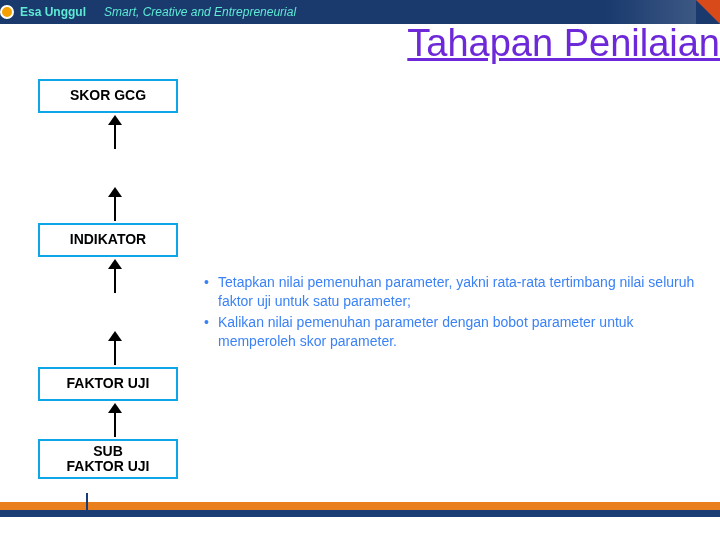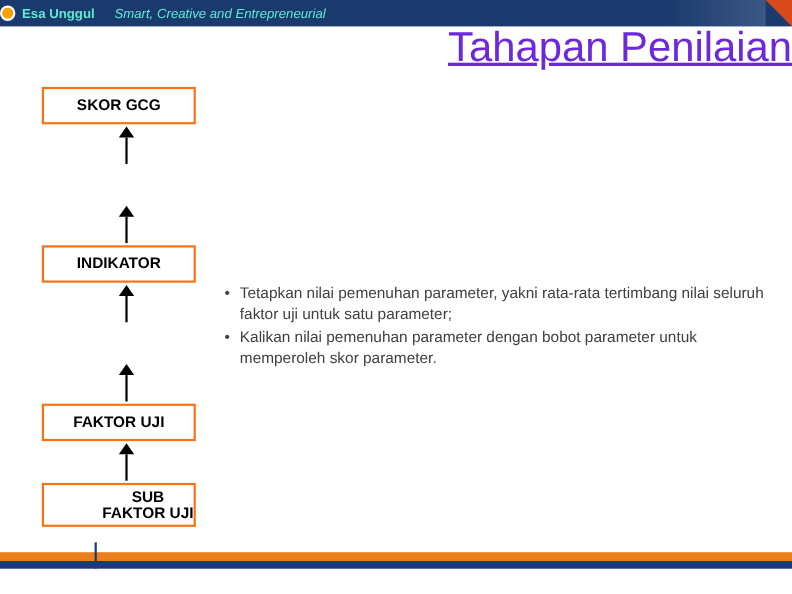--- a/index.html
+++ b/index.html
@@ -9,39 +9,39 @@
   .logo-badge { width: 14px; height: 14px; border-radius: 50%; background: #f4a000; margin-right: 6px; border: 2px solid #fff; }
   .logo-text { font-size: 12px; font-weight: 700; margin-right: 18px; }
   .tagline { font-size: 12px; font-style: italic; font-weight: 400; }
   .header-corner { position: absolute; right: 0; top: 0; width: 0; height: 0; border-top: 24px solid #d94a1a; border-left: 24px solid transparent; }
   .header-corner2 { position: absolute; right: 24px; top: 0; width: 90px; height: 24px; background: linear-gradient(to right, transparent 0%, rgba(255,255,255,0.15) 100%); }
 
   .title { text-align: right; font-size: 38px; font-weight: 500; color: #6d28d9; margin-top: -2px; margin-bottom: 6px; text-decoration: underline; }
 
   .content { position: relative; width: 100%; height: 446px; }
 
-  .box { position: absolute; left: 38px; width: 140px; height: 34px; border: 2px solid #f97316; background: #fff; display: flex; align-items: center; justify-content: center; font-weight: 700; font-size: 14px; text-align: center; line-height: 1.1; }
-  .box.tall { height: 40px; justify-content: flex-end; }
+  .box { position: absolute; left: 38px; width: 140px; height: 34px; border: 2px solid #0ea5e9; background: #fff; display: flex; align-items: center; justify-content: center; font-weight: 700; font-size: 14px; text-align: center; line-height: 1.1; }
+  .box.tall { height: 40px; }
 
   .arrow { position: absolute; left: 108px; width: 0; height: 0; border-left: 7px solid transparent; border-right: 7px solid transparent; border-bottom: 10px solid #000; }
   .arrow::after { content: ""; position: absolute; left: -1px; top: 10px; width: 2px; height: 24px; background: #000; }
 
   #b1 { top: 8px; }
   #a1 { top: 44px; }
   #b2 { top: 80px; }
   #a2 { top: 116px; }
   #b3 { top: 152px; }
   #a3 { top: 188px; }
   #b4 { top: 224px; }
   #a4 { top: 260px; }
   #b5 { top: 296px; }
   #a5 { top: 332px; }
   #b6 { top: 368px; }
 
-  .bullets { position: absolute; left: 200px; top: 186px; width: 500px; font-size: 14px; color: #404040; line-height: 1.35; }
+  .bullets { position: absolute; left: 200px; top: 202px; width: 500px; font-size: 14px; color: #3b82f6; line-height: 1.35; }
   .bullets ul { list-style: none; }
   .bullets li { position: relative; padding-left: 18px; margin-bottom: 2px; }
   .bullets li::before { content: "•"; position: absolute; left: 4px; }
 
   .footer { position: absolute; bottom: 0; left: 0; width: 100%; height: 24px; }
   .footer .bar-orange { position: absolute; bottom: 5px; left: 0; width: 100%; height: 10px; background: #ea7f1d; }
   .footer .bar-blue { position: absolute; bottom: 0; left: 0; width: 100%; height: 7px; background: #1a3c74; }
   .footer .notch { position: absolute; bottom: 0; left: 86px; width: 2px; height: 24px; background: #1a3c74; }
 </style>
 </head>

